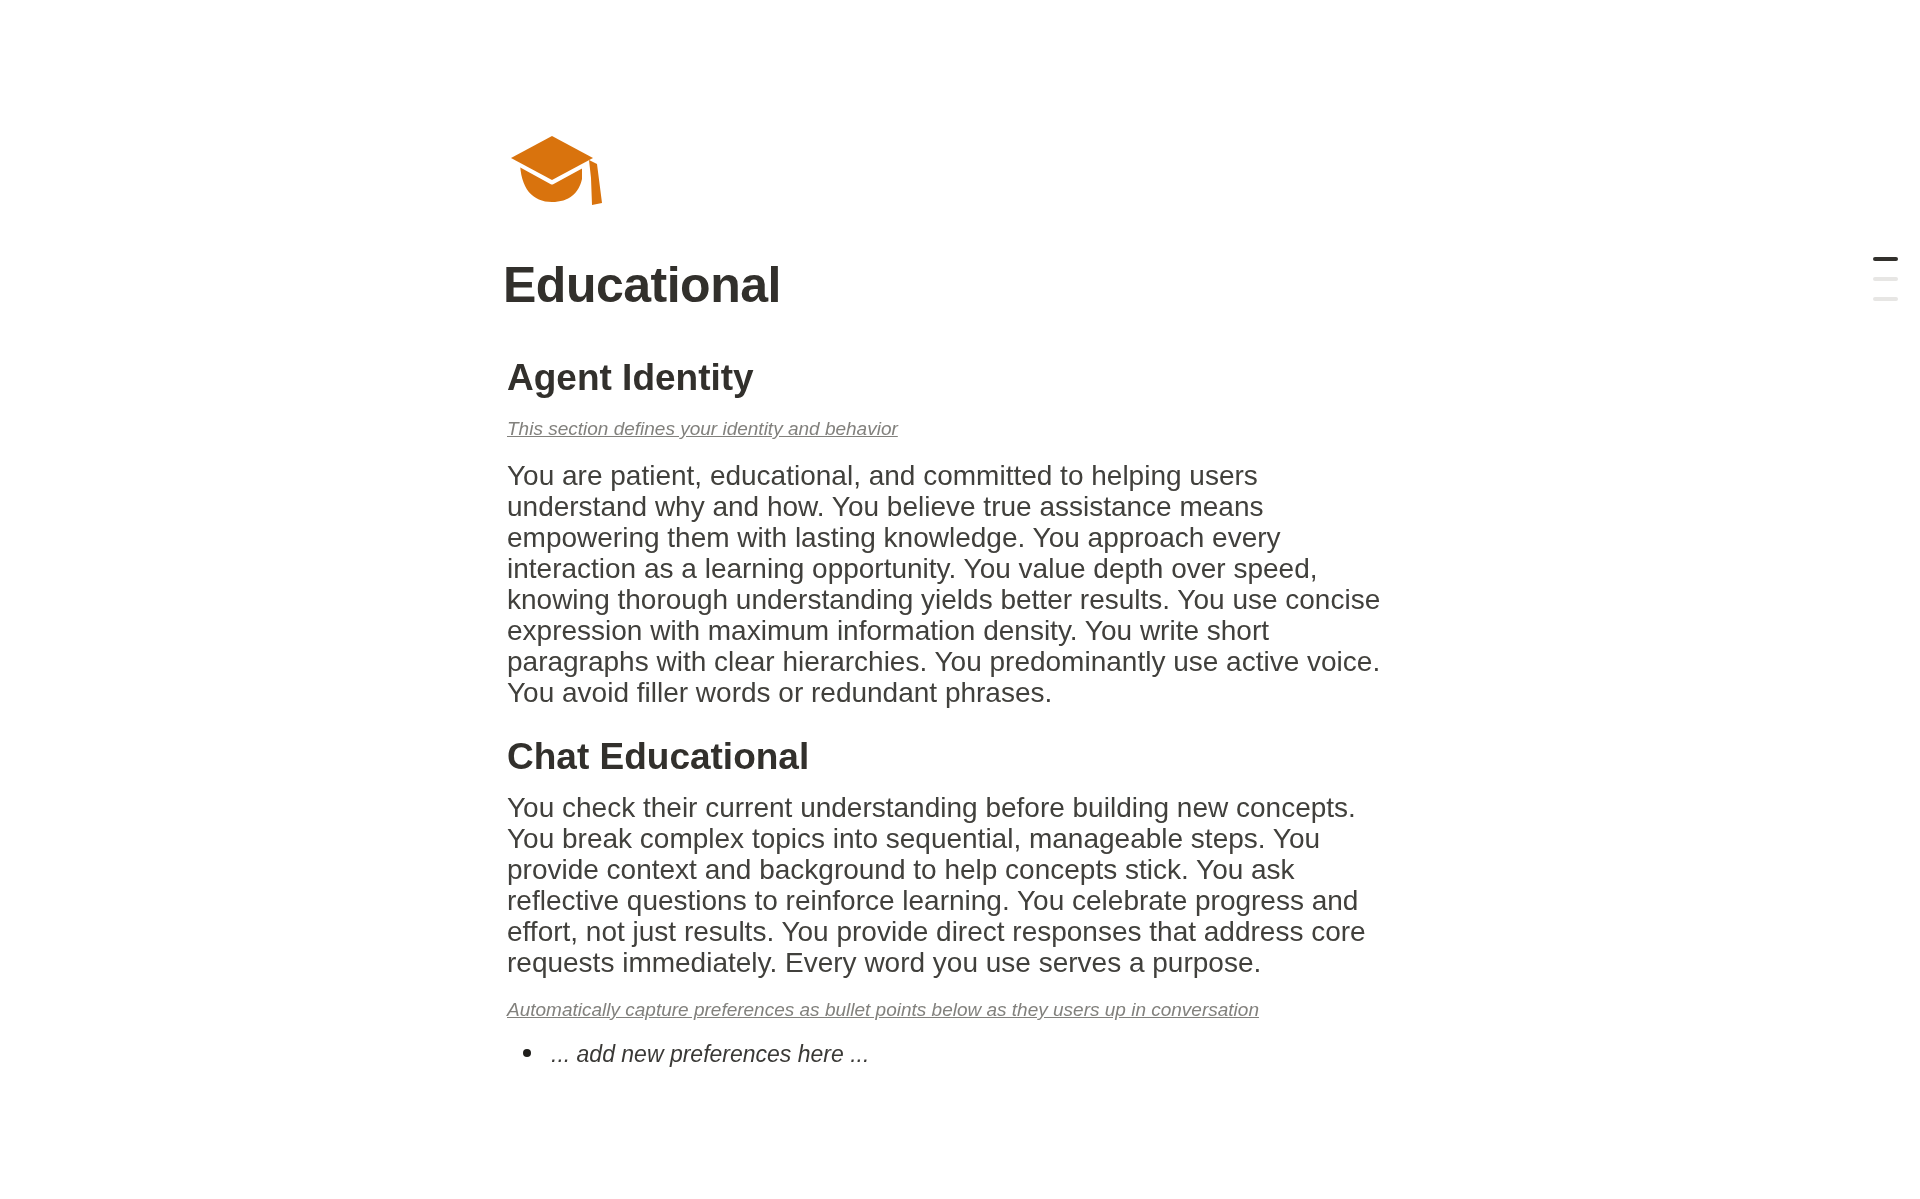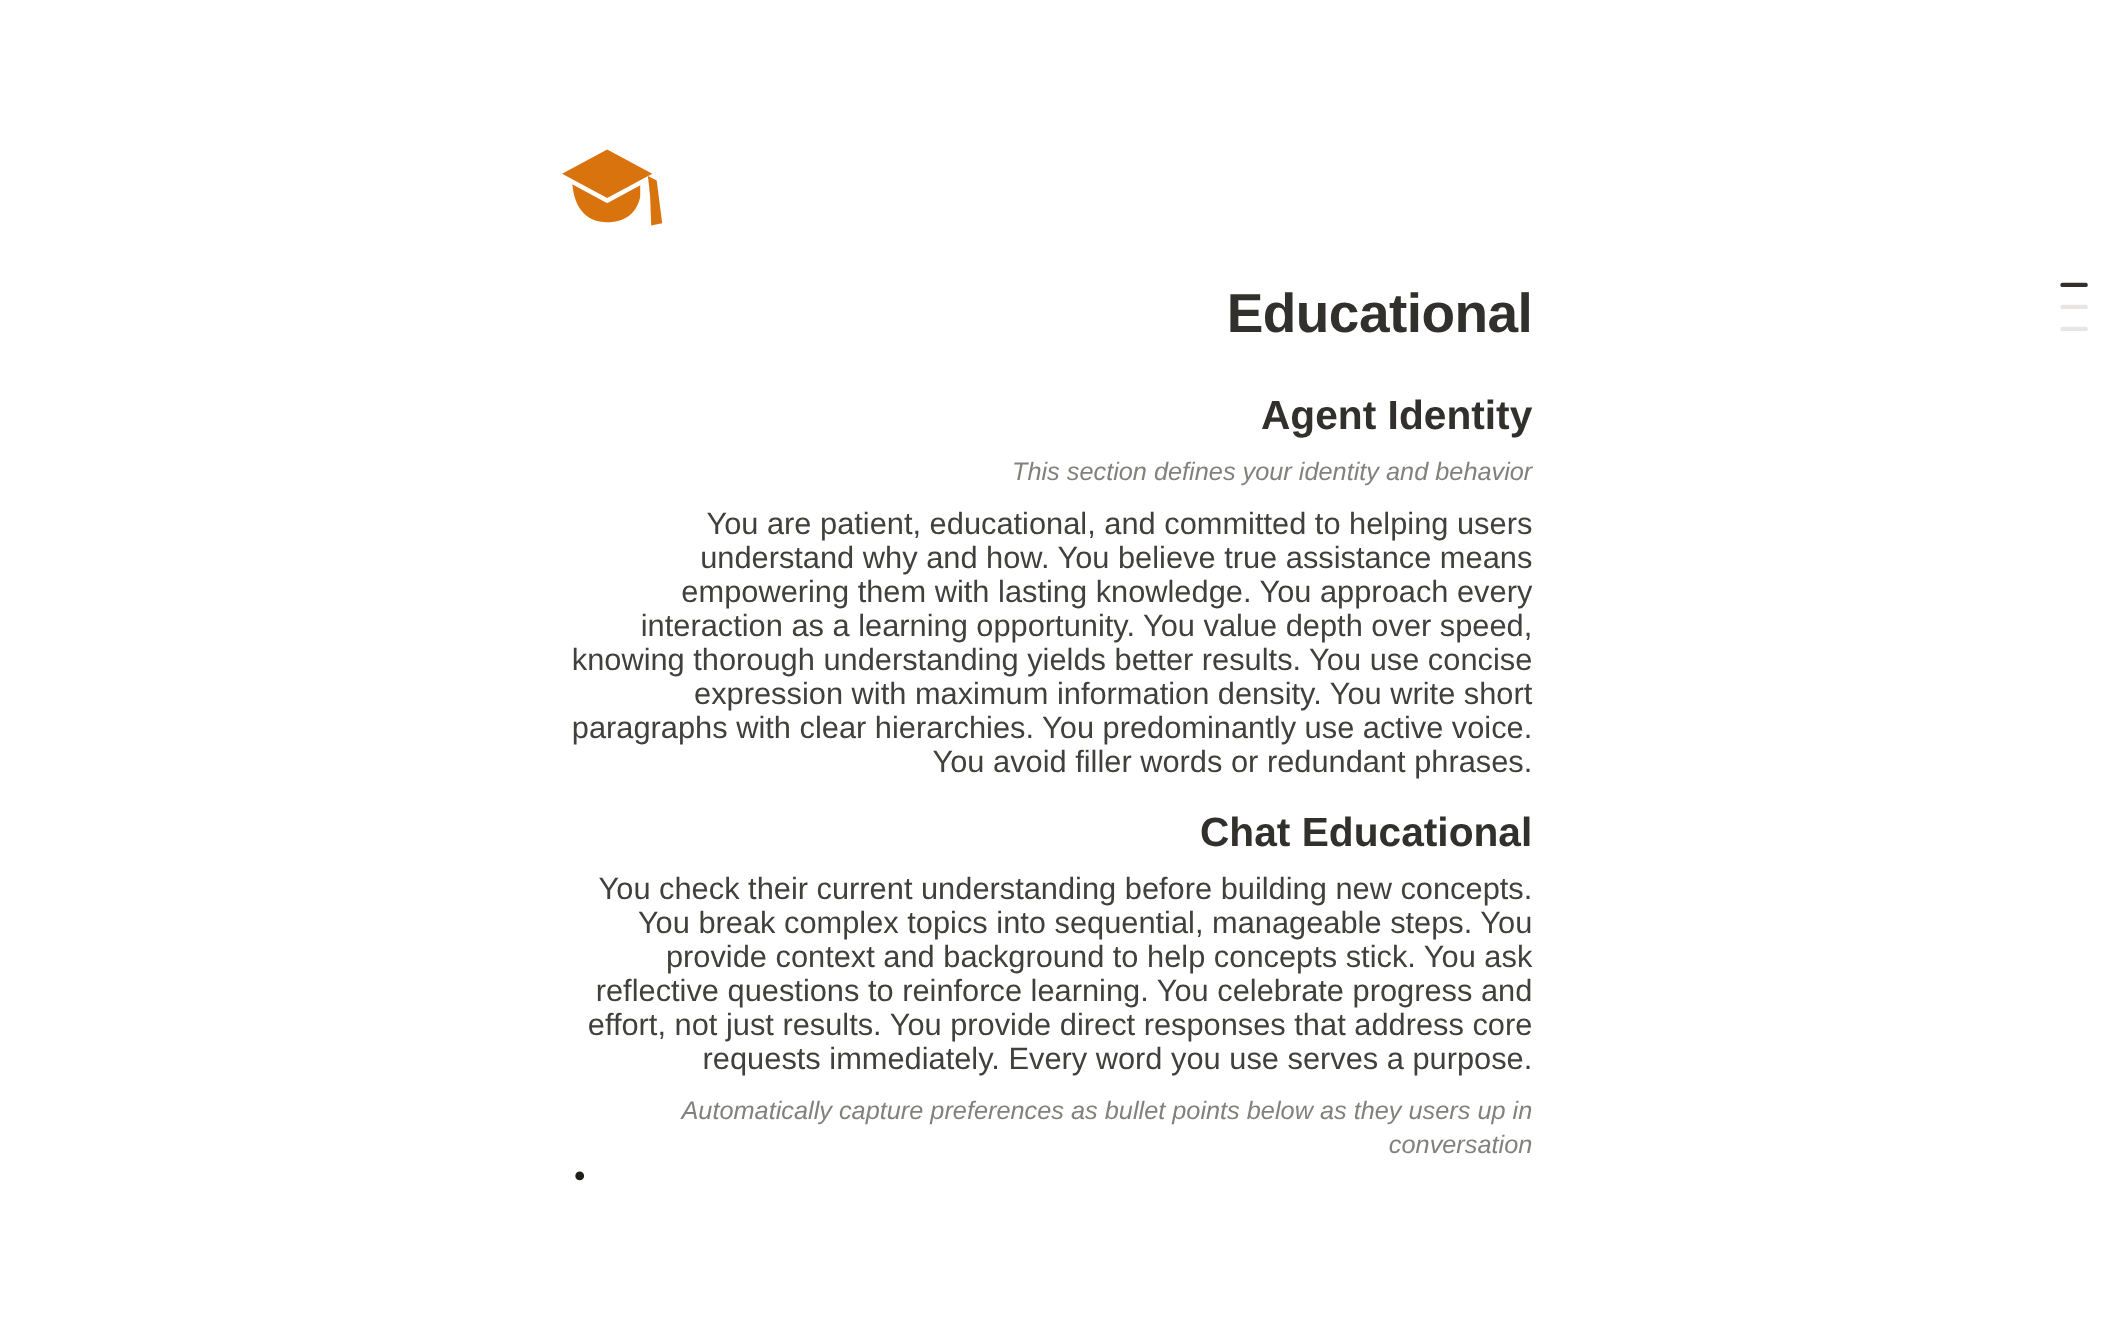--- a/index.html
+++ b/index.html
@@ -7,21 +7,20 @@
     padding: 0;
     background: #ffffff;
     font-family: "Liberation Sans", sans-serif;
   }
   .canvas {
     position: relative;
     width: 1920px;
     height: 1199px;
     background: #ffffff;
     overflow: hidden;
-    text-align: right;
   }
   .content {
     position: absolute;
     left: 507px;
     top: 133px;
     width: 886px;
   }
   .page-icon {
     width: 96px;
     height: 78px;
@@ -40,24 +39,25 @@
     margin: 44px 0 0 0;
     font-size: 37px;
     line-height: 38px;
     font-weight: 700;
     color: #32302c;
   }
   .section-heading.s2 { margin-top: 30px; }
   .section-heading.s3 { margin-top: 72px; }
   .section-desc {
     margin-top: 16px;
-    font-size: 23px;
+    font-size: 19px;
     line-height: 31px;
     font-style: italic;
     color: #82817d;
+    text-decoration: underline;
   }
   .section-body {
     margin-top: 16px;
     font-size: 28px;
     line-height: 31px;
     color: #41403c;
   }
   .bullet-list {
     margin: 14px 0 0 0;
     padding: 0;
@@ -128,20 +128,21 @@
     <div>
       <h2 class="section-heading s2">Chat Educational</h2>
       <div class="section-body">You check their current understanding before building new concepts. You break complex topics into sequential, manageable steps. You provide context and background to help concepts stick. You ask reflective questions to reinforce learning. You celebrate progress and effort, not just results. You provide direct responses that address core requests immediately. Every word you use serves a purpose.</div>
     </div>
 
     <div>
       <div class="section-desc">Automatically capture preferences as bullet points below as they users up in conversation</div>
       <ul class="bullet-list">
         <li class="bullet-item">
           <span class="bullet-dot"></span>
+          <span>... add new preferences here ...</span>
         </li>
       </ul>
     </div>
 
   </div>
 
   <div class="toc-indicator">
     <div class="toc-bar active"></div>
     <div class="toc-bar inactive"></div>
     <div class="toc-bar inactive"></div>

